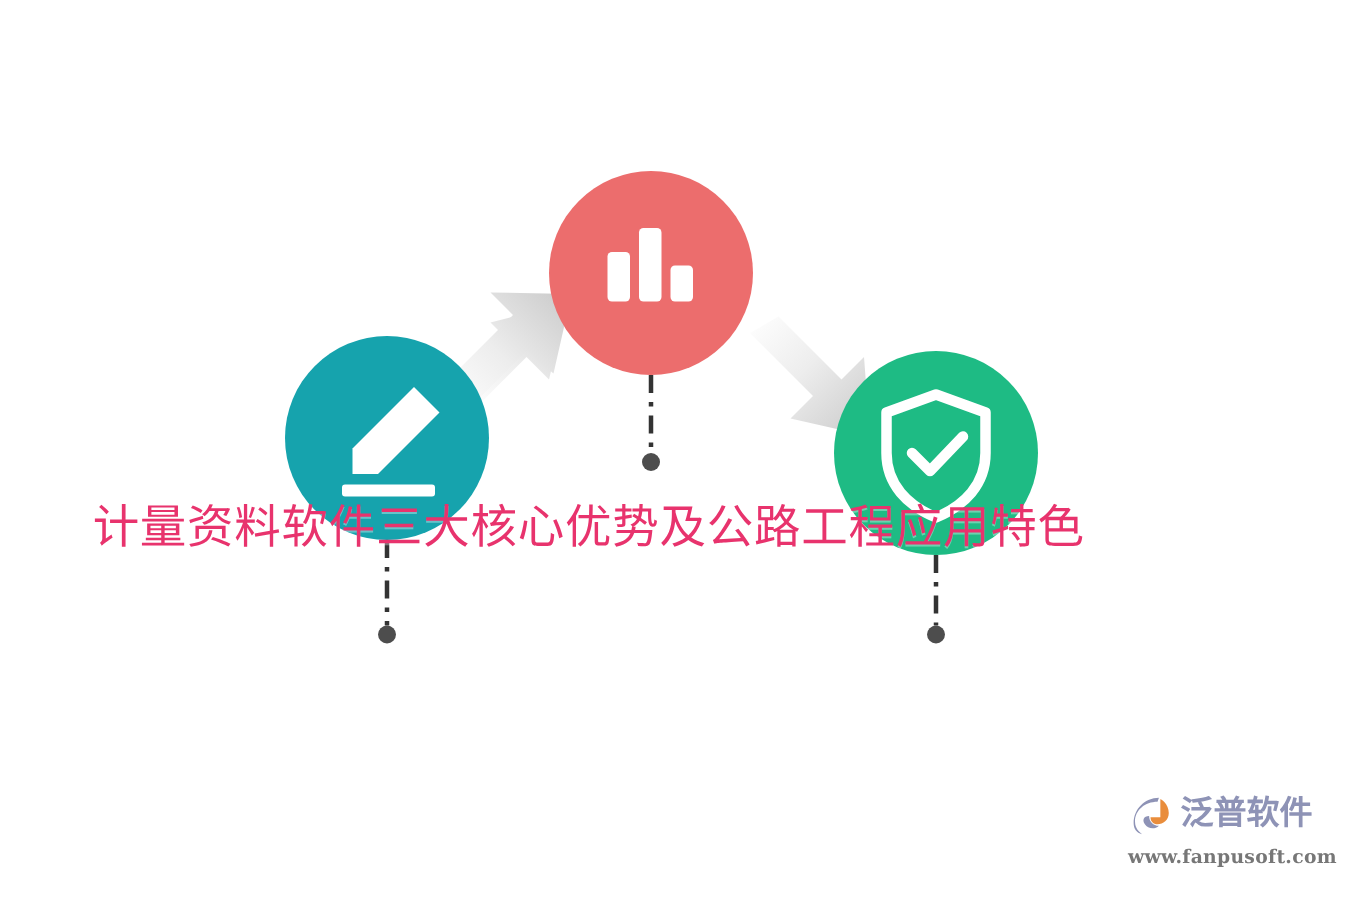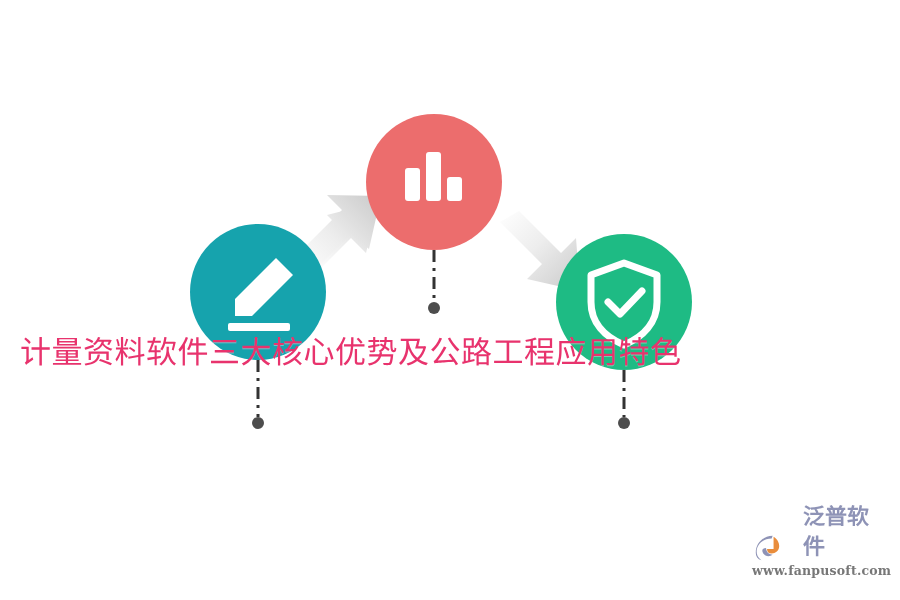--- a/index.html
+++ b/index.html
@@ -27,45 +27,44 @@
     width: 900px;
     height: 600px;
   }
 
   
   #headline {
     position: absolute;
     left: 0;
     top: 329px;
     width: 785px;
-    text-align: left;
+    text-align: center;
     font-family: "DejaVu Serif", "Liberation Serif", serif;
     font-size: 31px;
     line-height: 46px;
     letter-spacing: 0.5px;
     font-weight: 400;
     color: #e8336d;
     white-space: nowrap;
     text-shadow: 0 1px 0 rgba(255,255,255,0.35);
-    padding-left: 20px;
   }
 
   
   #watermark {
     position: absolute;
     right: 16px;
     bottom: 14px;
     width: 132px;
     height: 58px;
     opacity: 0.97;
   }
   #watermark .wm-row {
     display: flex;
-    align-items: flex-end;
-    gap: 21px;
+    align-items: flex-start;
+    gap: 5px;
     height: 34px;
   }
   #watermark .wm-mark {
     width: 30px;
     height: 30px;
     flex: 0 0 30px;
   }
   #watermark .wm-name {
     font-family: "DejaVu Sans", "Liberation Sans", sans-serif;
     font-size: 22px;

